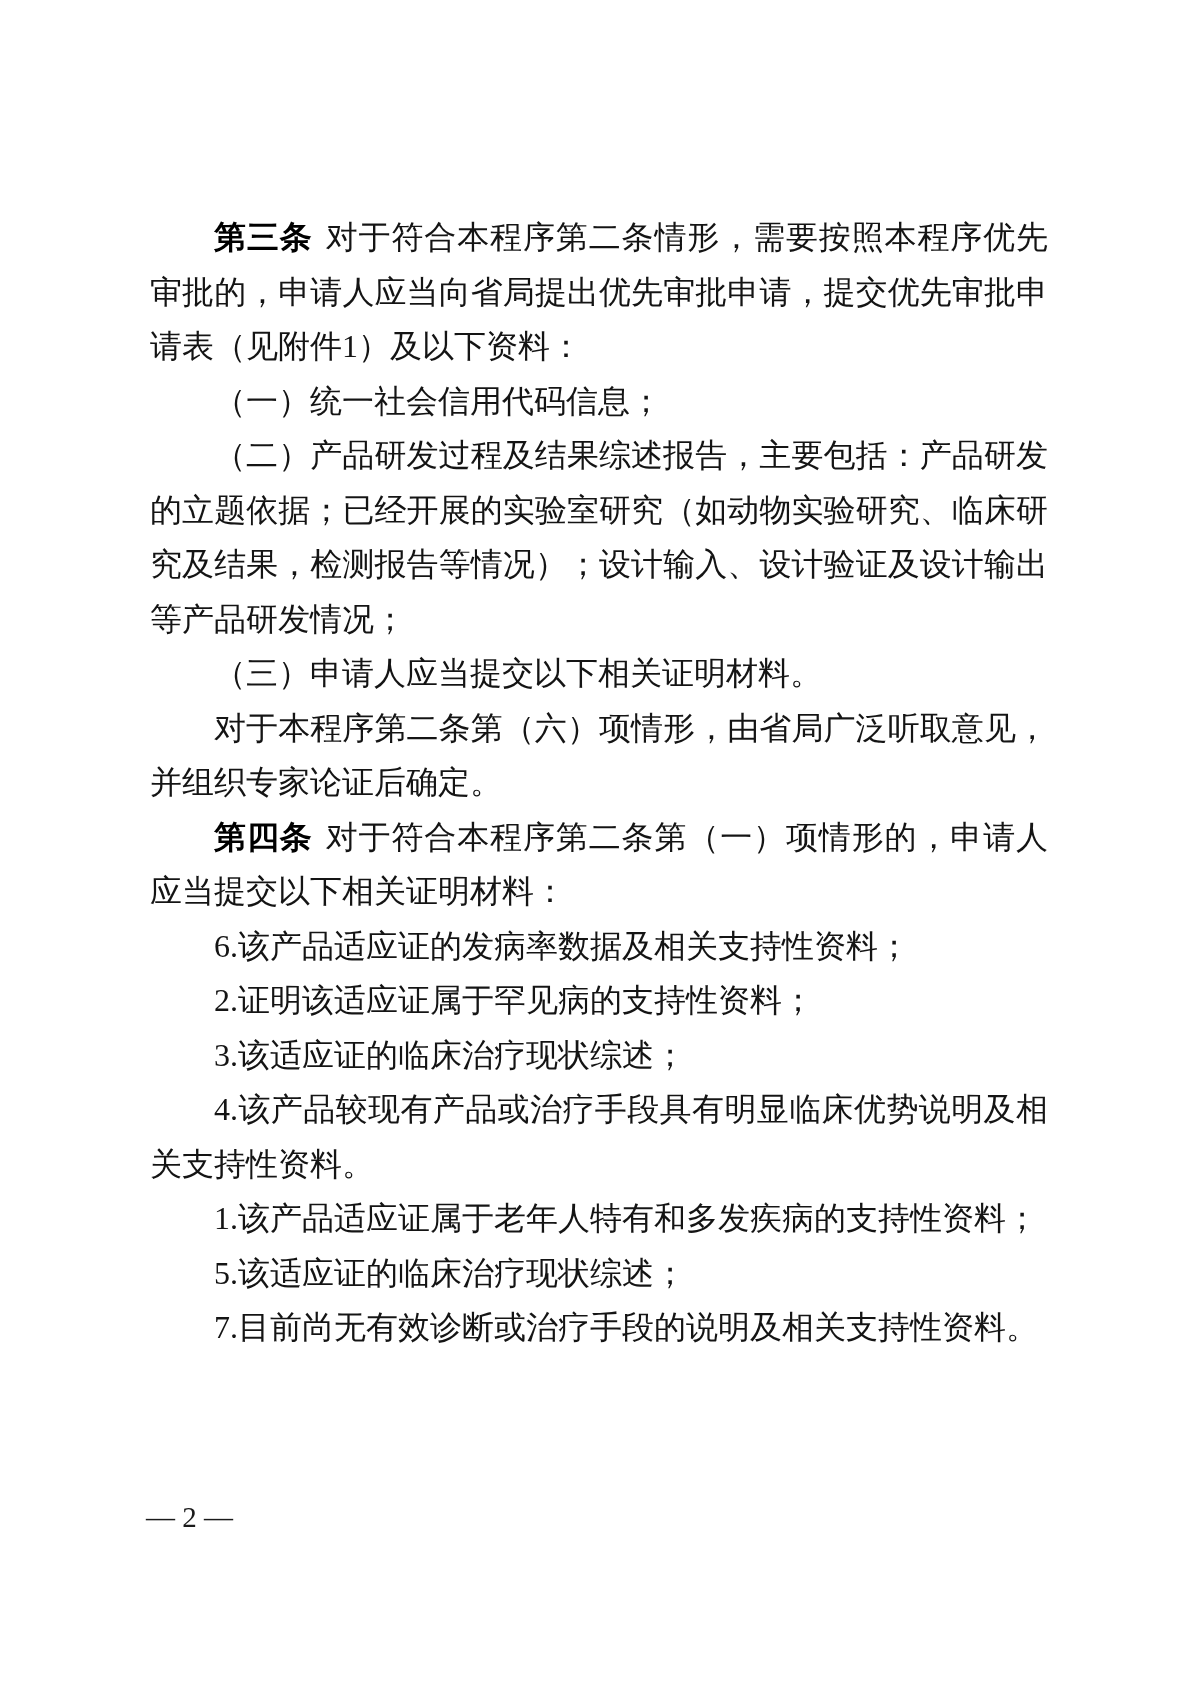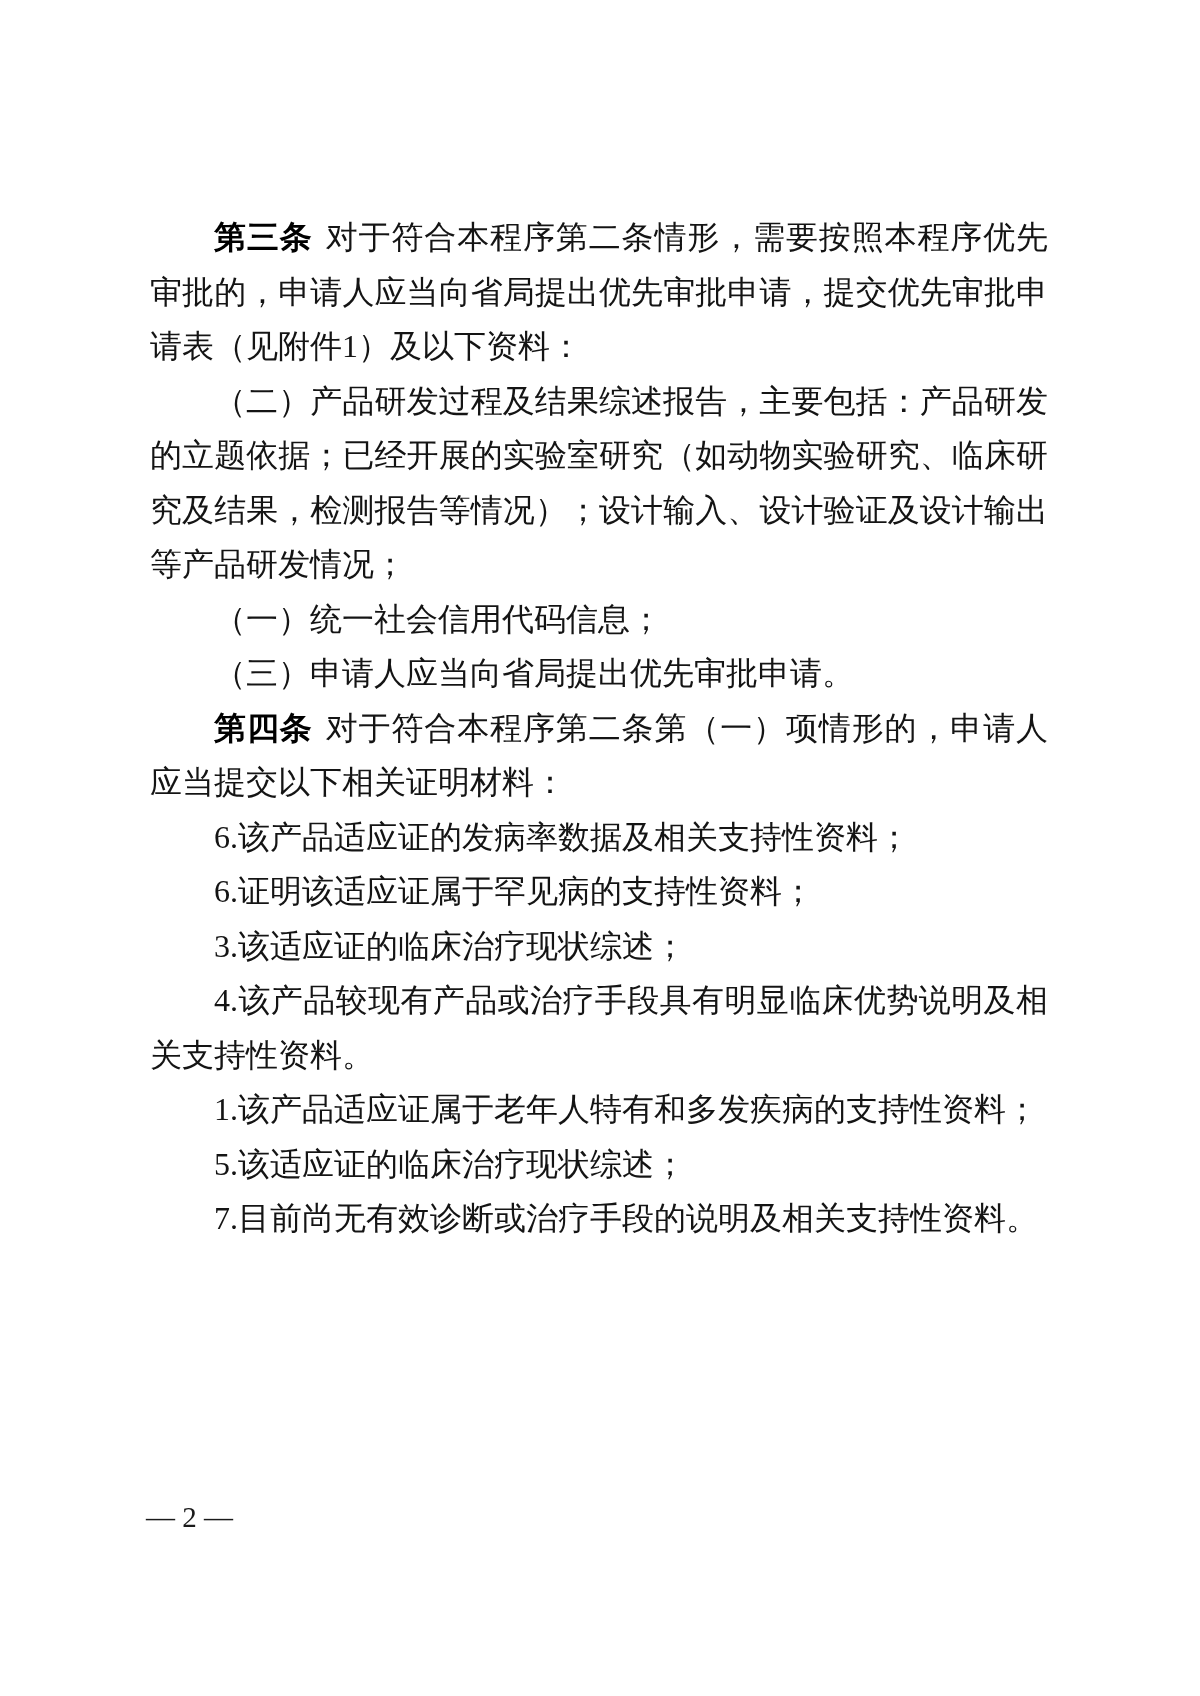--- a/index.html
+++ b/index.html
@@ -47,32 +47,33 @@
     font-family: "Liberation Serif", "DejaVu Serif", serif;
   }
 </style>
 </head>
 <body>
 
 <div class="page">
   <main class="content">
   <p class="para"><b class="lead">第三条</b><span>对于符合本程序第二条情形，需要按照本程序优先审批的，申请人应当向省局提出优先审批申请，提交优先审批申请表（见附件1）及以下资料：</span></p>
 
+  <p class="para"><span>（一）统一社会信用代码信息；</span></p>
+
   <p class="para"><span>（二）产品研发过程及结果综述报告，主要包括：产品研发的立题依据；已经开展的实验室研究（如动物实验研究、临床研究及结果，检测报告等情况）；设计输入、设计验证及设计输出等产品研发情况；</span></p>
 
-  <p class="para"><span>（一）统一社会信用代码信息；</span></p>
+  <p class="para"><span>（三）申请人应当提交以下相关证明材料。</span></p>
 
-  <p class="para"><span>（三）申请人应当向省局提出优先审批申请。</span></p>
-
+  <p class="para"><span>对于本程序第二条第（六）项情形，由省局广泛听取意见，并组织专家论证后确定。</span></p>
 
   <p class="para"><b class="lead">第四条</b><span>对于符合本程序第二条第（一）项情形的，申请人应当提交以下相关证明材料：</span></p>
 
   <p class="para"><span>6.该产品适应证的发病率数据及相关支持性资料；</span></p>
 
-  <p class="para"><span>6.证明该适应证属于罕见病的支持性资料；</span></p>
+  <p class="para"><span>2.证明该适应证属于罕见病的支持性资料；</span></p>
 
   <p class="para"><span>3.该适应证的临床治疗现状综述；</span></p>
 
   <p class="para"><span>4.该产品较现有产品或治疗手段具有明显临床优势说明及相关支持性资料。</span></p>
 
 
   <p class="para"><span>1.该产品适应证属于老年人特有和多发疾病的支持性资料；</span></p>
 
   <p class="para"><span>5.该适应证的临床治疗现状综述；</span></p>
 

